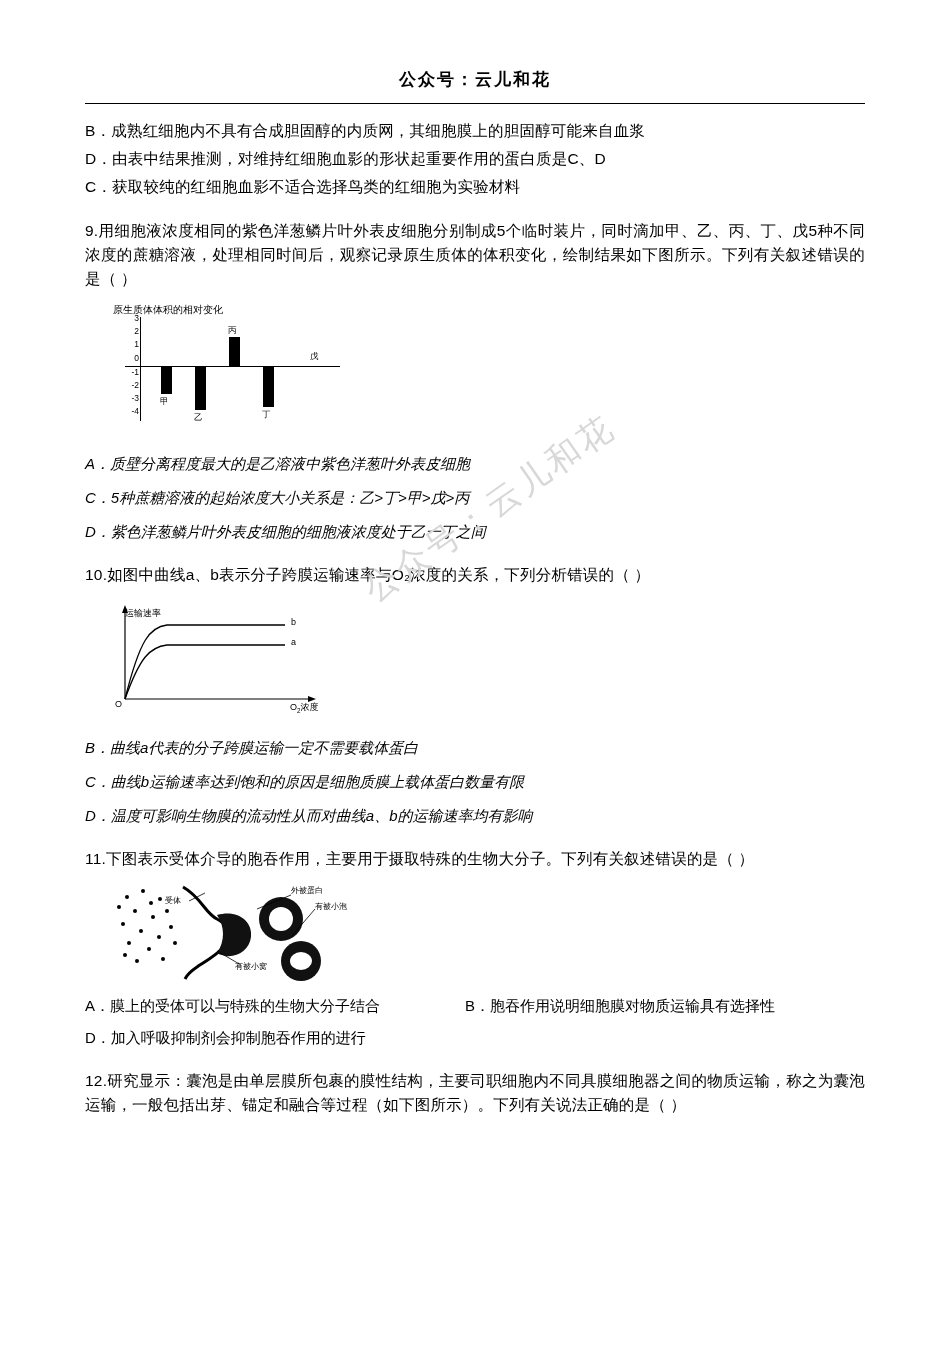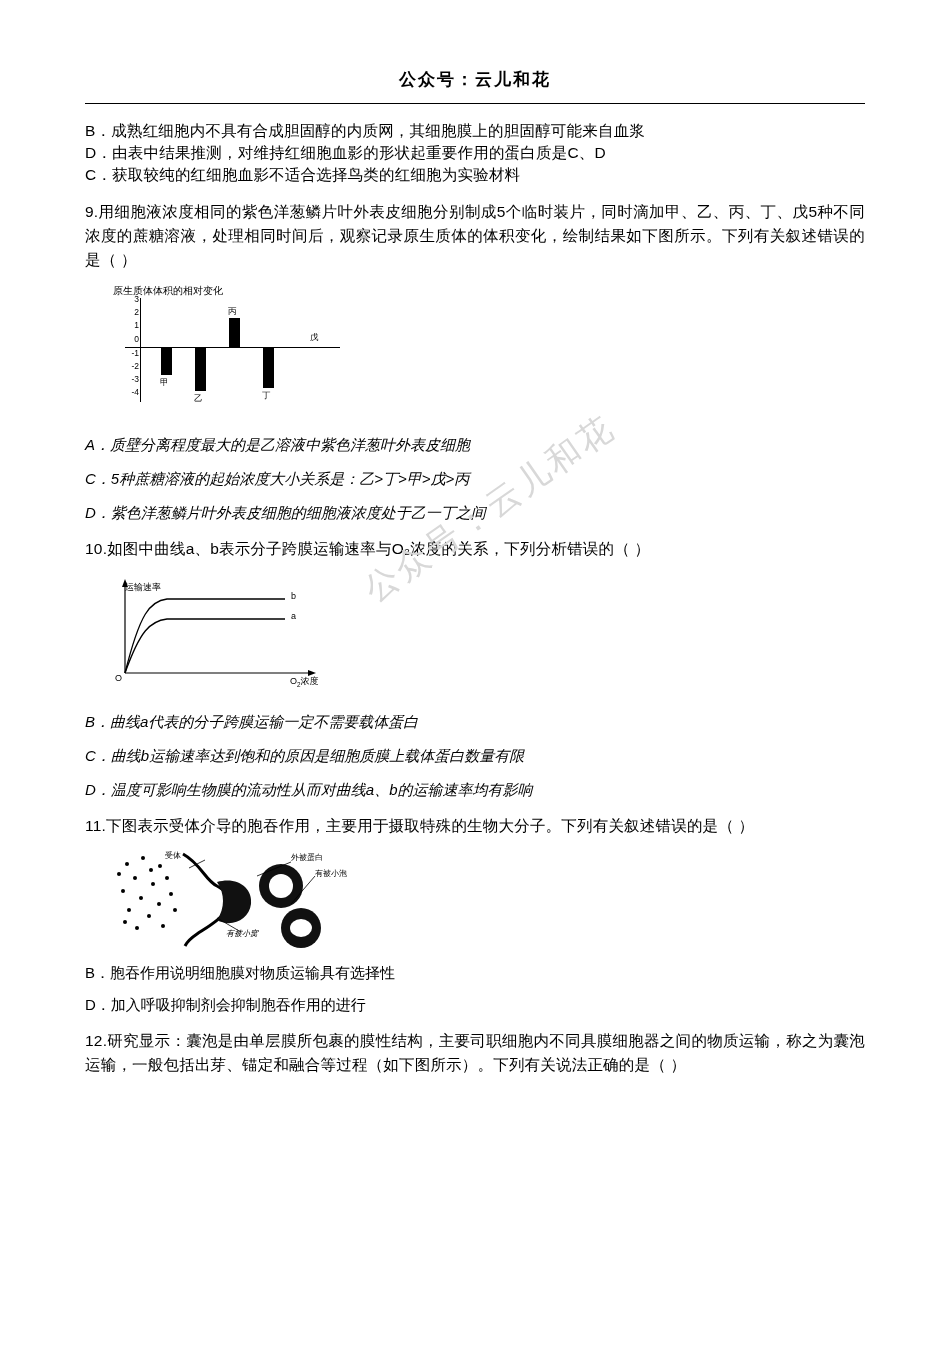--- a/index.html
+++ b/index.html
@@ -31,28 +31,28 @@
     font-family: "Liberation Sans", "DejaVu Sans", sans-serif;
   }
   .header-rule {
     border: none;
     border-top: 1.2px solid #000;
     margin: 12px 0 16px 0;
   }
   .line {
     font-size: 15.5px;
     line-height: 1.42;
-    margin: 0 0;
+    margin: 6px 0;
     font-family: "Liberation Sans", "DejaVu Sans", sans-serif;
     letter-spacing: 0.2px;
   }
   .q-line {
     font-size: 15.5px;
     line-height: 1.55;
-    margin: 14px 0 6px 0;
+    margin: 21px 0 6px 0;
     font-family: "Liberation Sans", "DejaVu Sans", sans-serif;
     letter-spacing: 0.2px;
     text-align: justify;
   }
   .opt {
     font-size: 15px;
     line-height: 1.4;
     margin: 13px 0;
     font-family: "Liberation Sans", "DejaVu Sans", sans-serif;
     font-style: italic;
@@ -263,27 +263,28 @@
       <circle cx="176" cy="40" r="12" fill="#fff"></circle>
 
       <circle cx="196" cy="82" r="20" fill="#111"></circle>
       <ellipse cx="196" cy="82" rx="11" ry="9" fill="#fff"></ellipse>
 
       <line x1="84" y1="22" x2="100" y2="14" stroke="#000" stroke-width="0.8"></line>
       <line x1="152" y1="30" x2="186" y2="16" stroke="#000" stroke-width="0.8"></line>
       <line x1="186" y1="58" x2="210" y2="30" stroke="#000" stroke-width="0.8"></line>
       <line x1="112" y1="72" x2="136" y2="86" stroke="#000" stroke-width="0.8"></line>
     </svg>
-    <div class="lbl" style="left:60px; top:4px;">受体</div>
+    <div class="lbl" style="left:60px; top:16px;">受体</div>
     <div class="lbl" style="left:186px; top:6px;">外被蛋白</div>
     <div class="lbl" style="left:210px; top:22px;">有被小泡</div>
-    <div class="lbl" style="left:121px; top:82px;font-style:italic;">有被小窝</div>
+    <div class="lbl" style="left:130px; top:82px;">有被小窝</div>
   </div>
 
   <div class="opt-row">
+    <span>A．膜上的受体可以与特殊的生物大分子结合</span>
     <span>B．胞吞作用说明细胞膜对物质运输具有选择性</span>
   </div>
   <div class="opt-row">
     <span>D．加入呼吸抑制剂会抑制胞吞作用的进行</span>
   </div>
 
   <div class="q-line">12.研究显示：囊泡是由单层膜所包裹的膜性结构，主要司职细胞内不同具膜细胞器之间的物质运输，称之为囊泡运输，一般包括出芽、锚定和融合等过程（如下图所示）。下列有关说法正确的是（     ）</div>
 
 </div>
 

